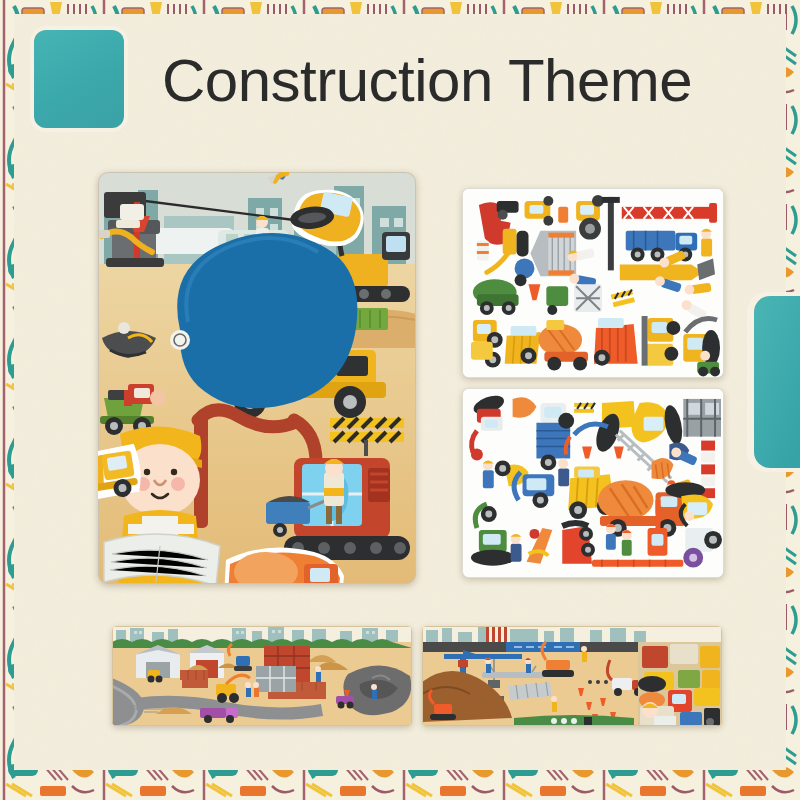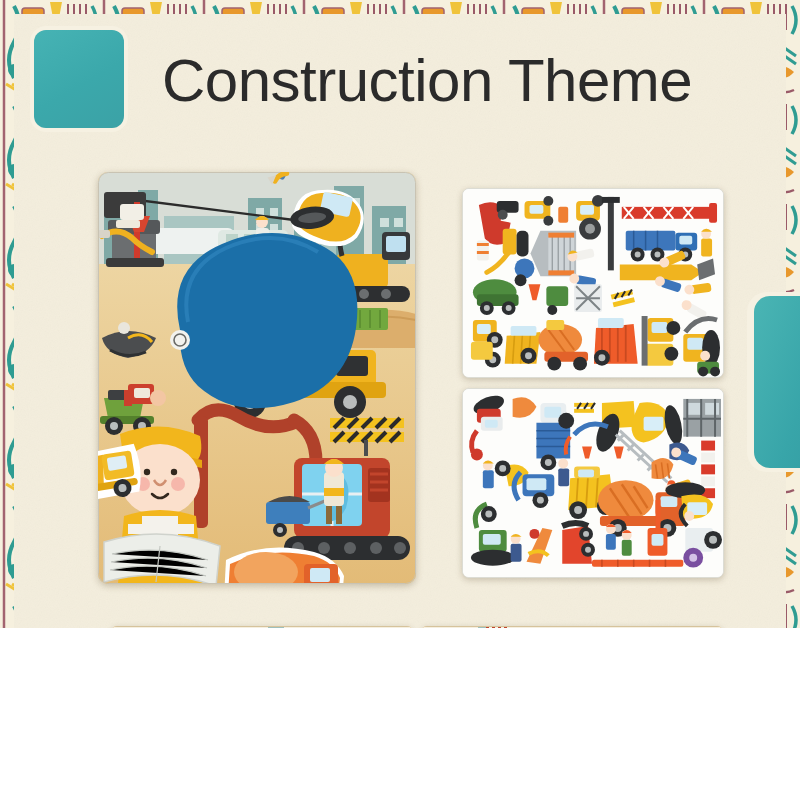--- a/index.html
+++ b/index.html
@@ -9,21 +9,21 @@
     width: 800px;
     height: 800px;
     overflow: hidden;
     font-family: "Liberation Sans", sans-serif;
   }
 
   
   #page {
     position: relative;
     width: 800px;
-    height: 628px;
+    height: 800px;
     background: #0c4a6e;
     overflow: hidden;
   }
 
   .doodle-bg {
     position: absolute;
     inset: 0;
     z-index: 0;
   }
 

